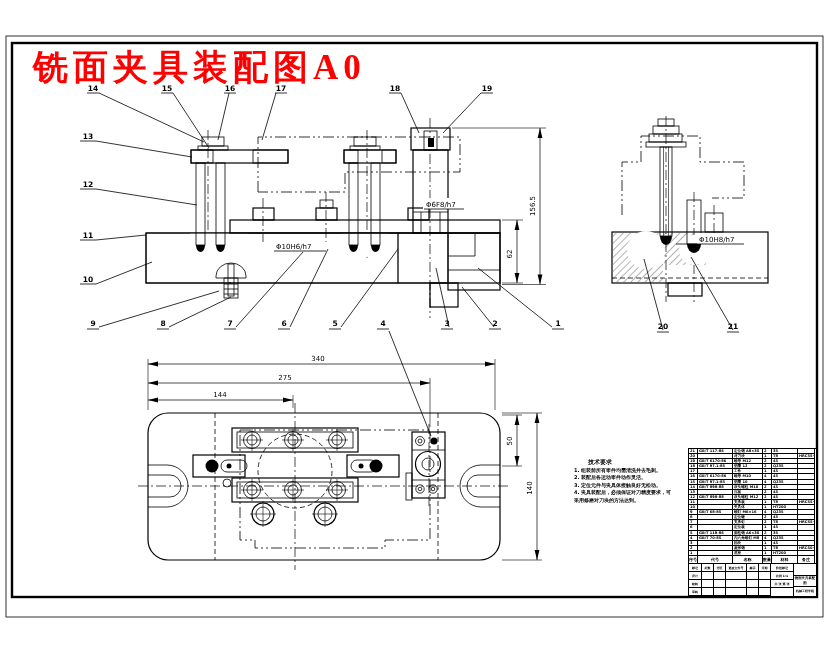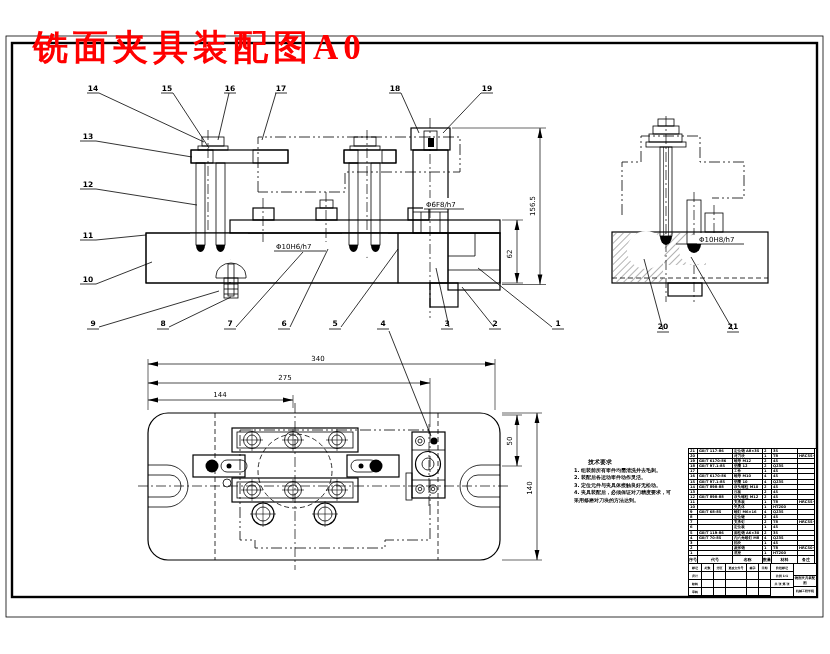--- a/index.html
+++ b/index.html
@@ -10,21 +10,21 @@
   .ln{stroke:#000;fill:none;}
   .t08{stroke-width:.8}.t12{stroke-width:1.2}.t22{stroke-width:2.4}
   .cl{stroke:#000;stroke-width:.7;stroke-dasharray:10 3 2 3;fill:none;}
   .ph{stroke:#000;stroke-width:.8;stroke-dasharray:11 3 2 3 2 3;fill:none;}
   .dsh{stroke:#000;stroke-width:.8;stroke-dasharray:5 3;fill:none;}
   .ext{stroke:#000;stroke-width:.6;fill:none;}
   .dim{stroke:#000;stroke-width:.7;fill:none;}
   .callout{font-size:7.5px;font-weight:bold;}
   .dimtxt{font-size:7px;}
   .fit{font-size:7px;}
-  .red-title{position:absolute;left:33px;top:24px;color:#f00;font-size:35px;font-weight:bold;
+  .red-title{position:absolute;left:33px;top:44px;color:#f00;font-size:35px;font-weight:bold;
      letter-spacing:5px;font-family:"Liberation Serif","DejaVu Serif",serif;white-space:nowrap;}
   .notes{position:absolute;left:574px;top:458px;width:126px;color:#000;}
   .notes .hd{font-size:6px;font-weight:bold;padding-left:14px;}
   .note-line{font-size:5px;line-height:7.4px;white-space:nowrap;font-weight:bold;}
   .ptable{position:absolute;left:688px;top:448px;width:129px;border:1px solid #000;
      box-sizing:border-box;background:#fff;}
   .prow-grid{display:grid;grid-template-columns:9px 35px 30px 9px 26px 17px;}
   .pcell{border-right:1px solid #000;border-bottom:1px solid #000;height:5.1px;
      font-size:3.6px;line-height:5px;overflow:hidden;white-space:nowrap;font-weight:bold;
      box-sizing:border-box;padding-left:1px;color:#000;}

